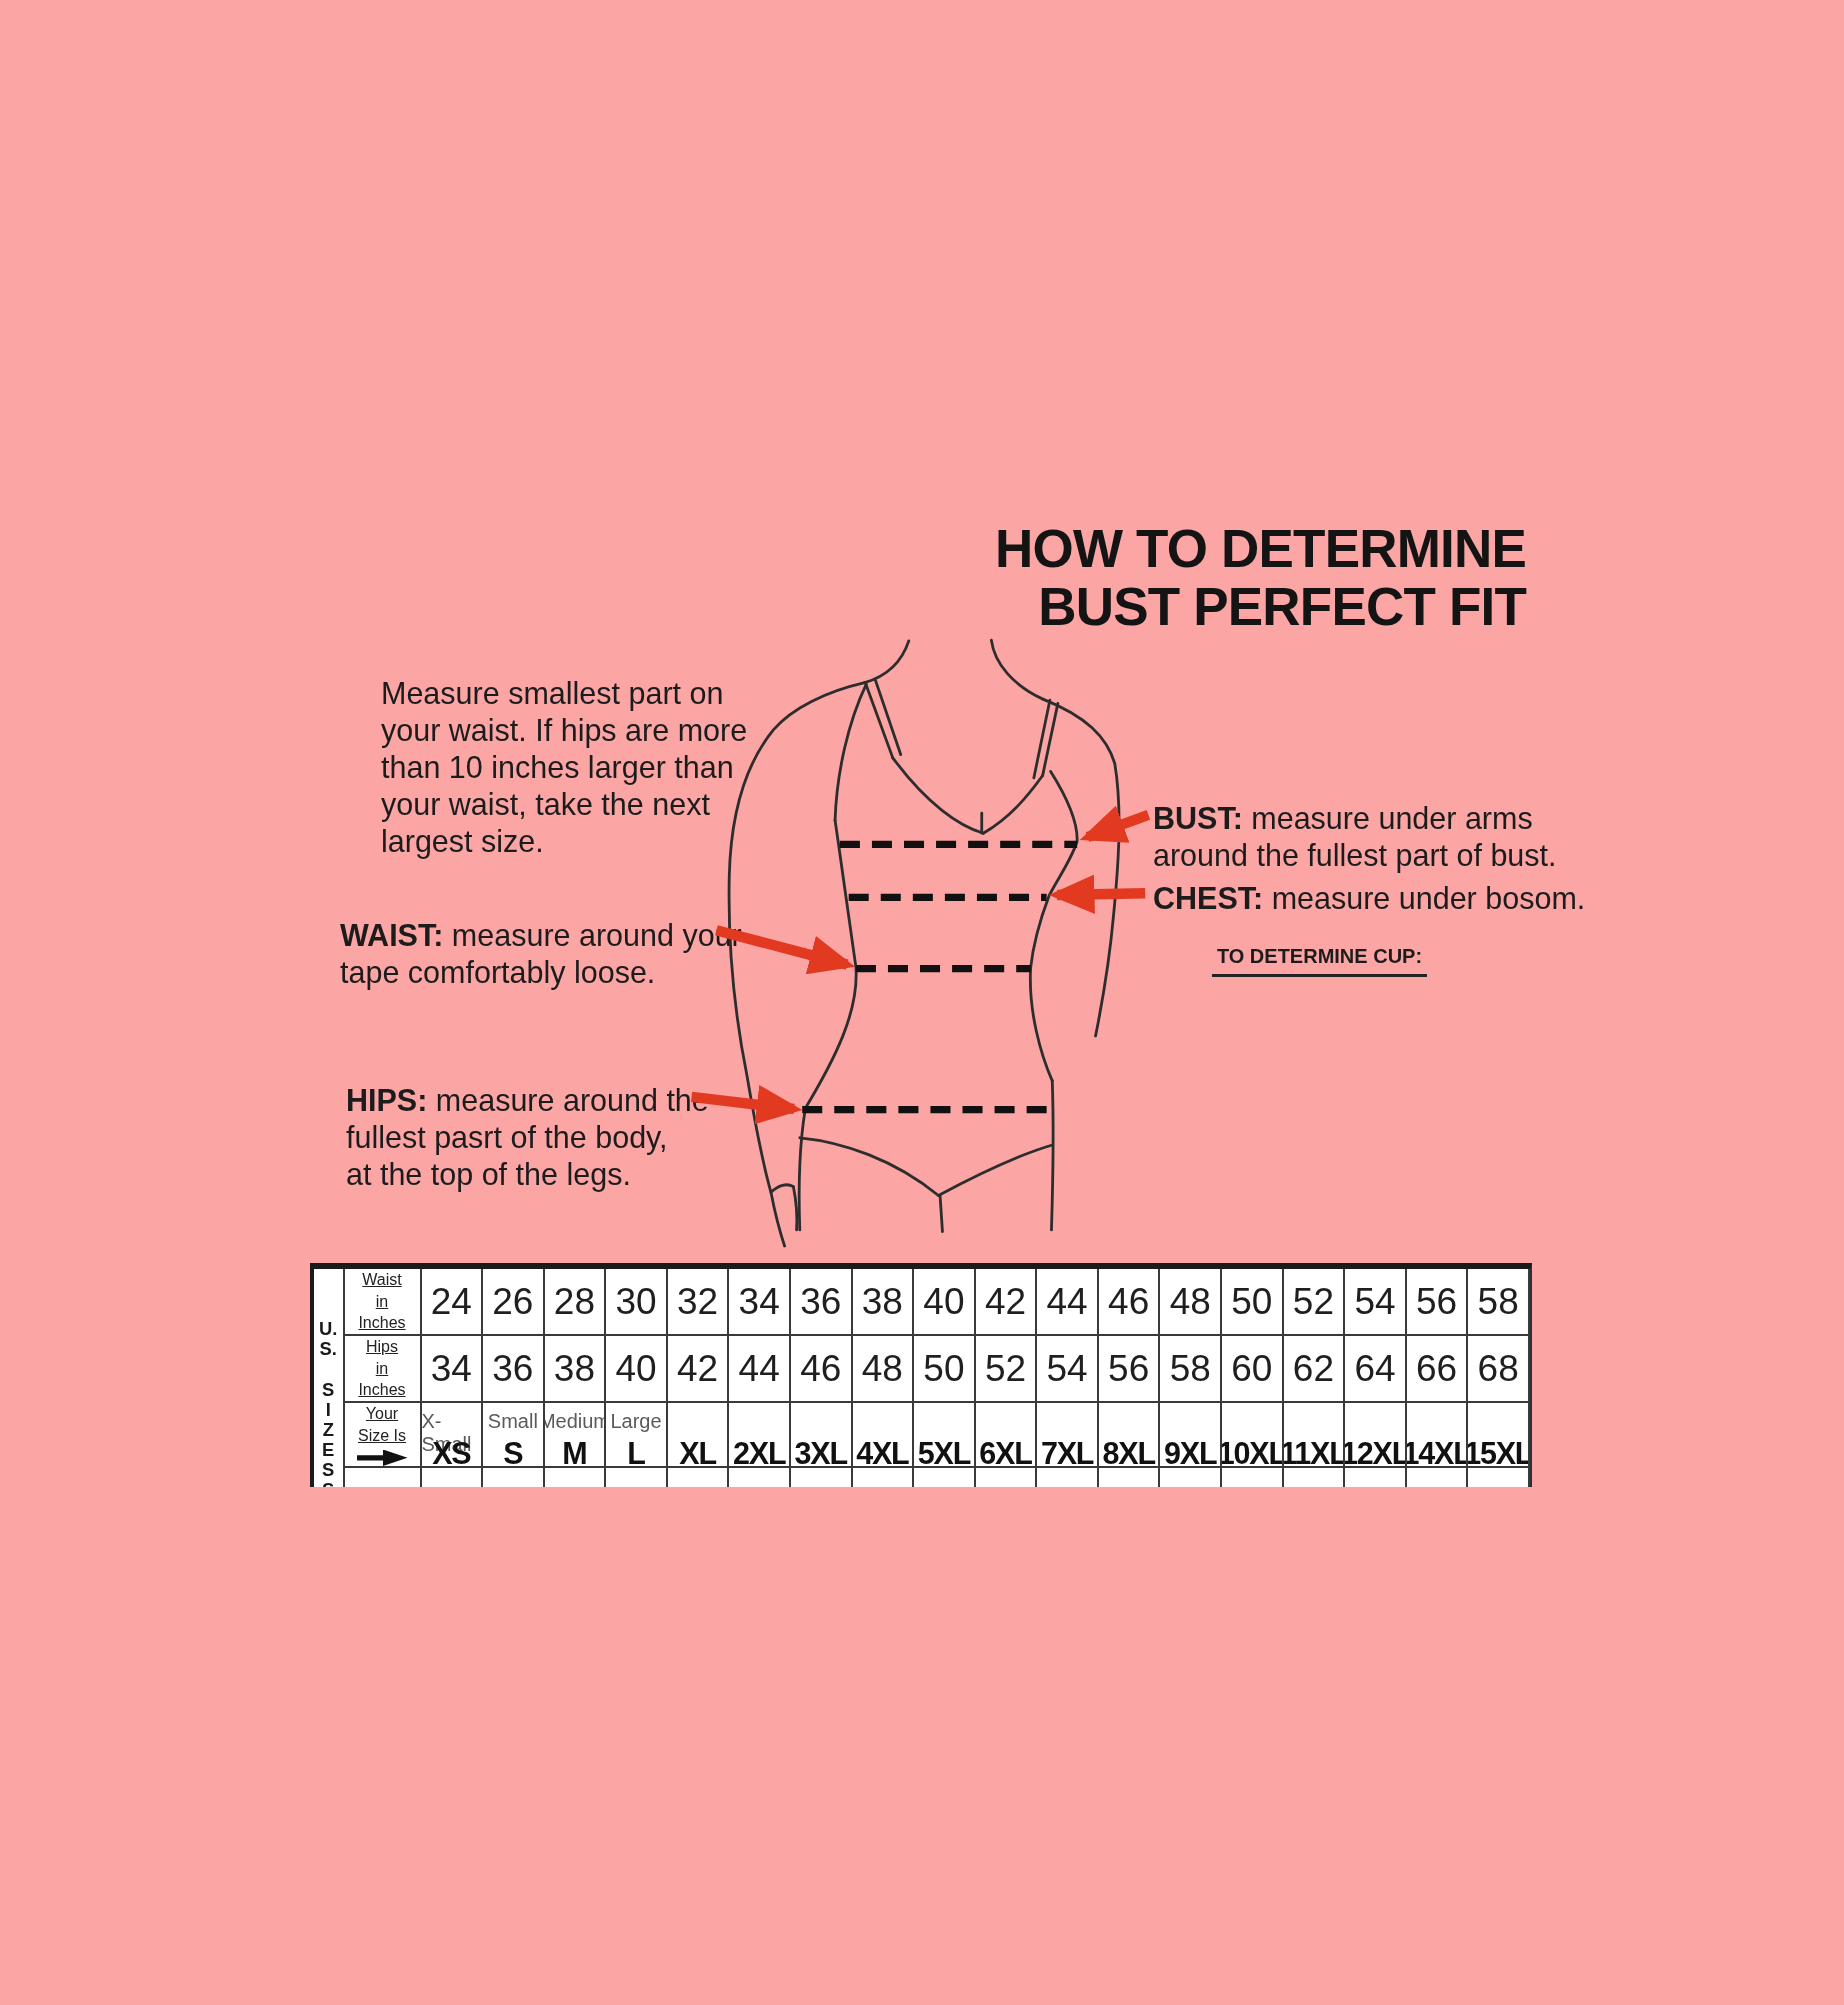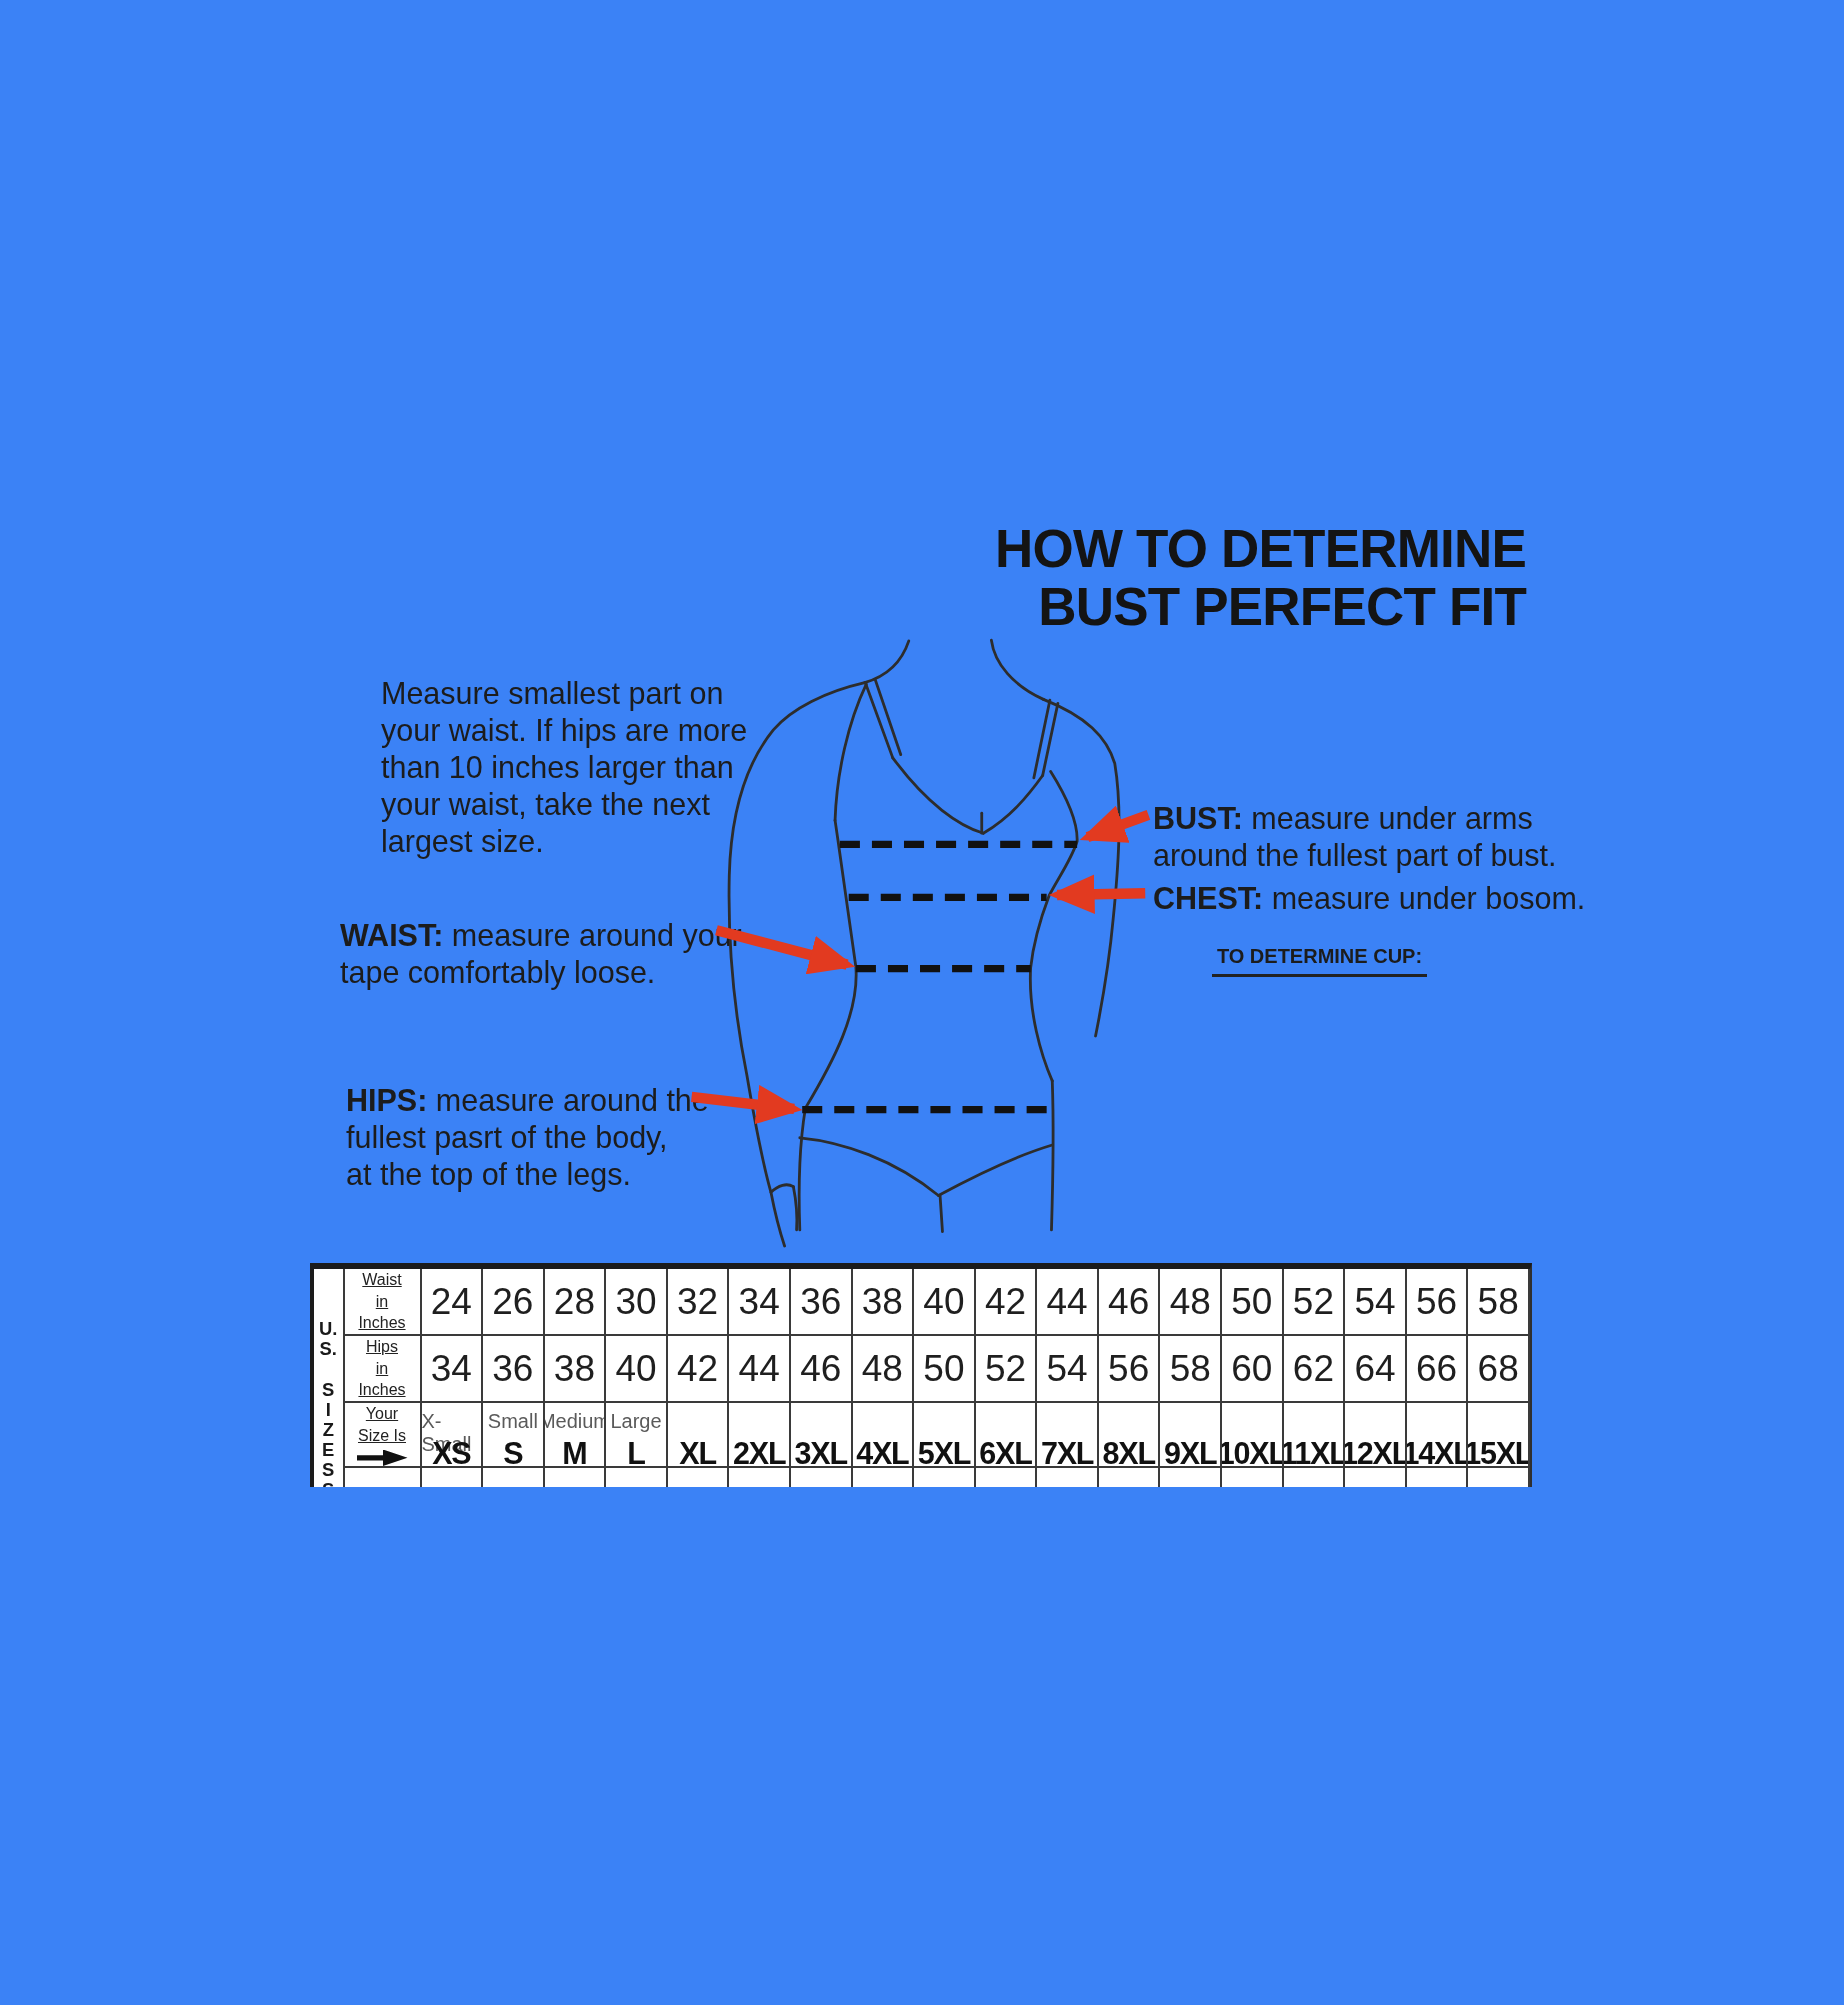--- a/index.html
+++ b/index.html
@@ -1,16 +1,16 @@
 <!DOCTYPE html>
 <html style="font-size:13px"><head>
 <meta charset="utf-8">
 <style>
   html,body{margin:0;padding:0;background:#ffffff;}
-  #page{position:relative;width:1845px;height:2005px;background:#3b82f6;overflow:hidden;
+  #page{position:relative;width:1845px;height:2005px;background:#fca5a5;overflow:hidden;
         font-family:"Liberation Sans","DejaVu Sans",sans-serif;color:#1e1e1e;}
 
   
   .title{position:absolute;top:520px;right:319px;text-align:right;
          font-size:53px;font-weight:bold;letter-spacing:-0.8px;line-height:58px;color:#141414;}
 
   
   .para{position:absolute;font-size:30.5px;line-height:37px;color:#1c1c1c;white-space:nowrap;}
   .para .b{font-weight:bold;}
   #intro{left:381px;top:675px;}

